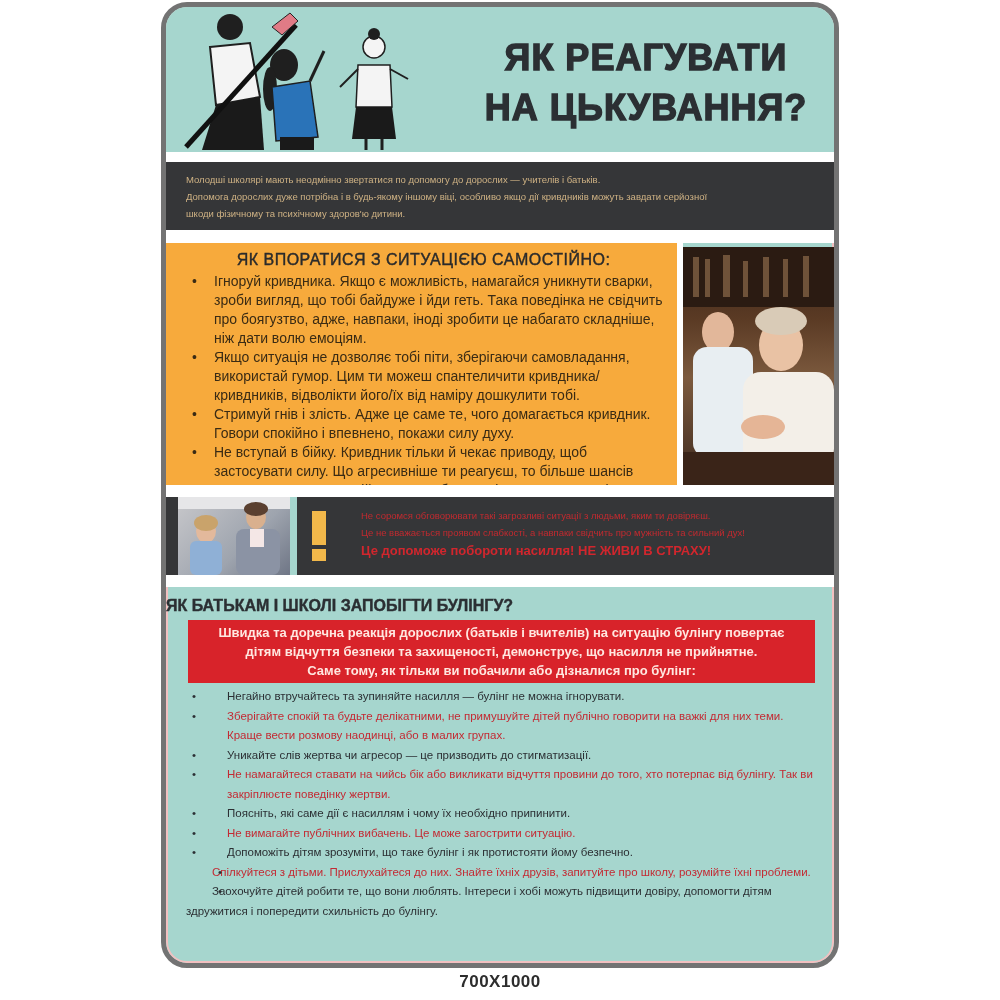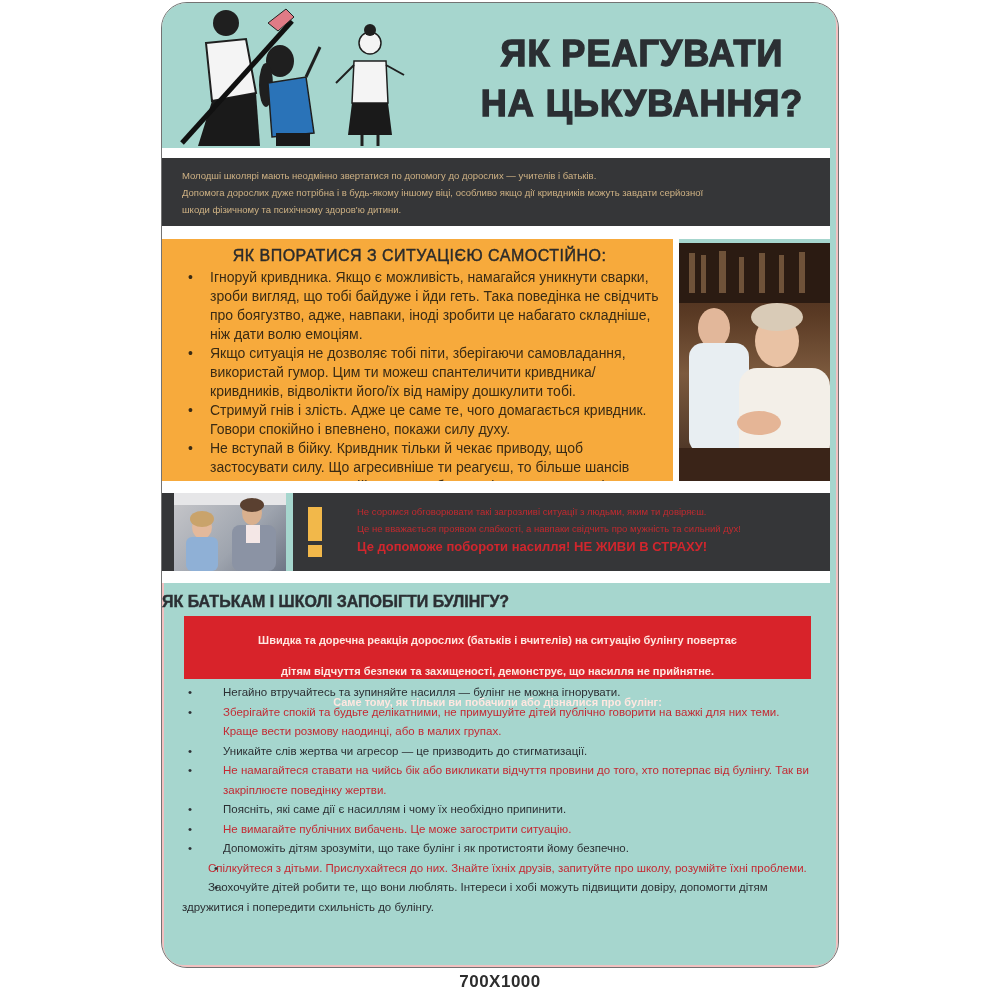--- a/index.html
+++ b/index.html
@@ -1,21 +1,21 @@
 <!DOCTYPE html>
 <html><head>
 <meta charset="utf-8">
 <style>
   * { box-sizing: border-box; margin: 0; padding: 0; }
   html, body { width: 1000px; height: 1000px; background: #ffffff; overflow: hidden; }
   body { font-family: "Liberation Sans", sans-serif; position: relative; }
 
   .poster {
     position: absolute; left: 161px; top: 2px; width: 678px; height: 966px;
-    border: 1px solid #737373; border-radius: 26px; background: #a6d6ce;
+    border: 5px solid #737373; border-radius: 26px; background: #a6d6ce;
     overflow: hidden;
   }
   .poster-inner { position: absolute; inset: 0; border: 2px solid #f2c0c0; border-radius: 21px; pointer-events: none; }
 
   
   .header { position: absolute; left: 0; top: 0; width: 668px; height: 145px; background: #a6d6ce; }
   .header-illustration { position: absolute; left: 6px; top: 0; width: 270px; height: 143px; }
   .header-title {
     position: absolute; left: 305px; top: 26px; width: 350px;
     font-family: "Liberation Sans", sans-serif; font-weight: 900; font-size: 36px; line-height: 50px;
@@ -71,21 +71,21 @@
 
   
   .parents-title {
     position: absolute; left: 0; top: 590px; width: 668px; text-align: left;
     font-size: 16px; font-weight: 900; color: #2b2f33; -webkit-text-stroke: 0.4px #2b2f33;
   }
   .red-box {
     position: absolute; left: 22px; top: 613px; width: 627px; height: 63px; background: #d8232a;
     padding: 3px 6px; text-align: center;
   }
-  .red-box p { color: #ffe7e0; font-size: 11px; font-weight: bold; line-height: 19px; white-space: nowrap; margin-top: 12px; }
+  .red-box p { color: #ffe7e0; font-size: 13px; font-weight: bold; line-height: 19px; white-space: nowrap; }
 
   .parents-list { position: absolute; left: 0; top: 680px; width: 668px; list-style: none; }
   .parents-list li { position: relative; padding-left: 61px; padding-right: 20px; font-size: 11.5px; line-height: 19.5px; color: #2b2f33; }
   .parents-list li::before { content: "\2022"; position: absolute; left: 26px; top: 0; color: #2b2f33; }
   .parents-list li.red { color: #c32a33; }
   .parents-list li.hang { padding-left: 20px; text-indent: 26px; }
   .parents-list li.hang::before { left: 26px; }
 
   .size-label {
     position: absolute; left: 0; top: 972px; width: 1000px; text-align: center;

